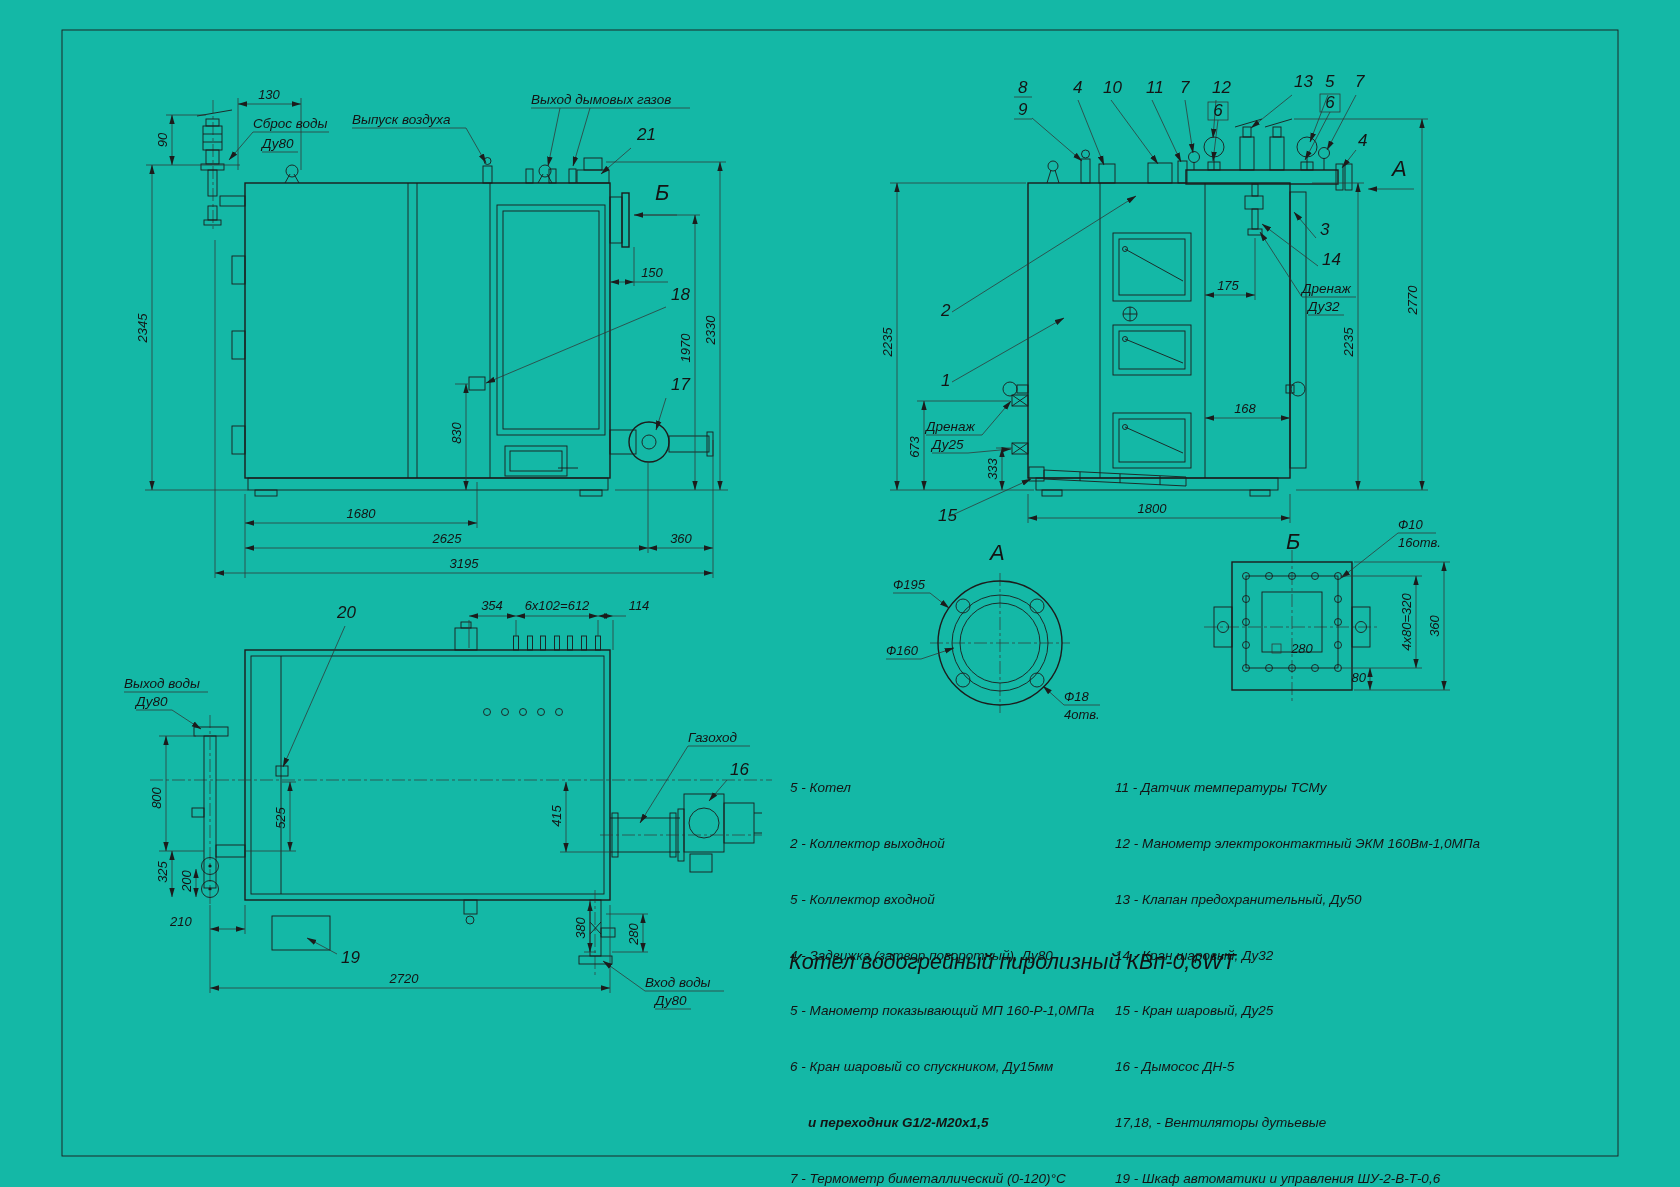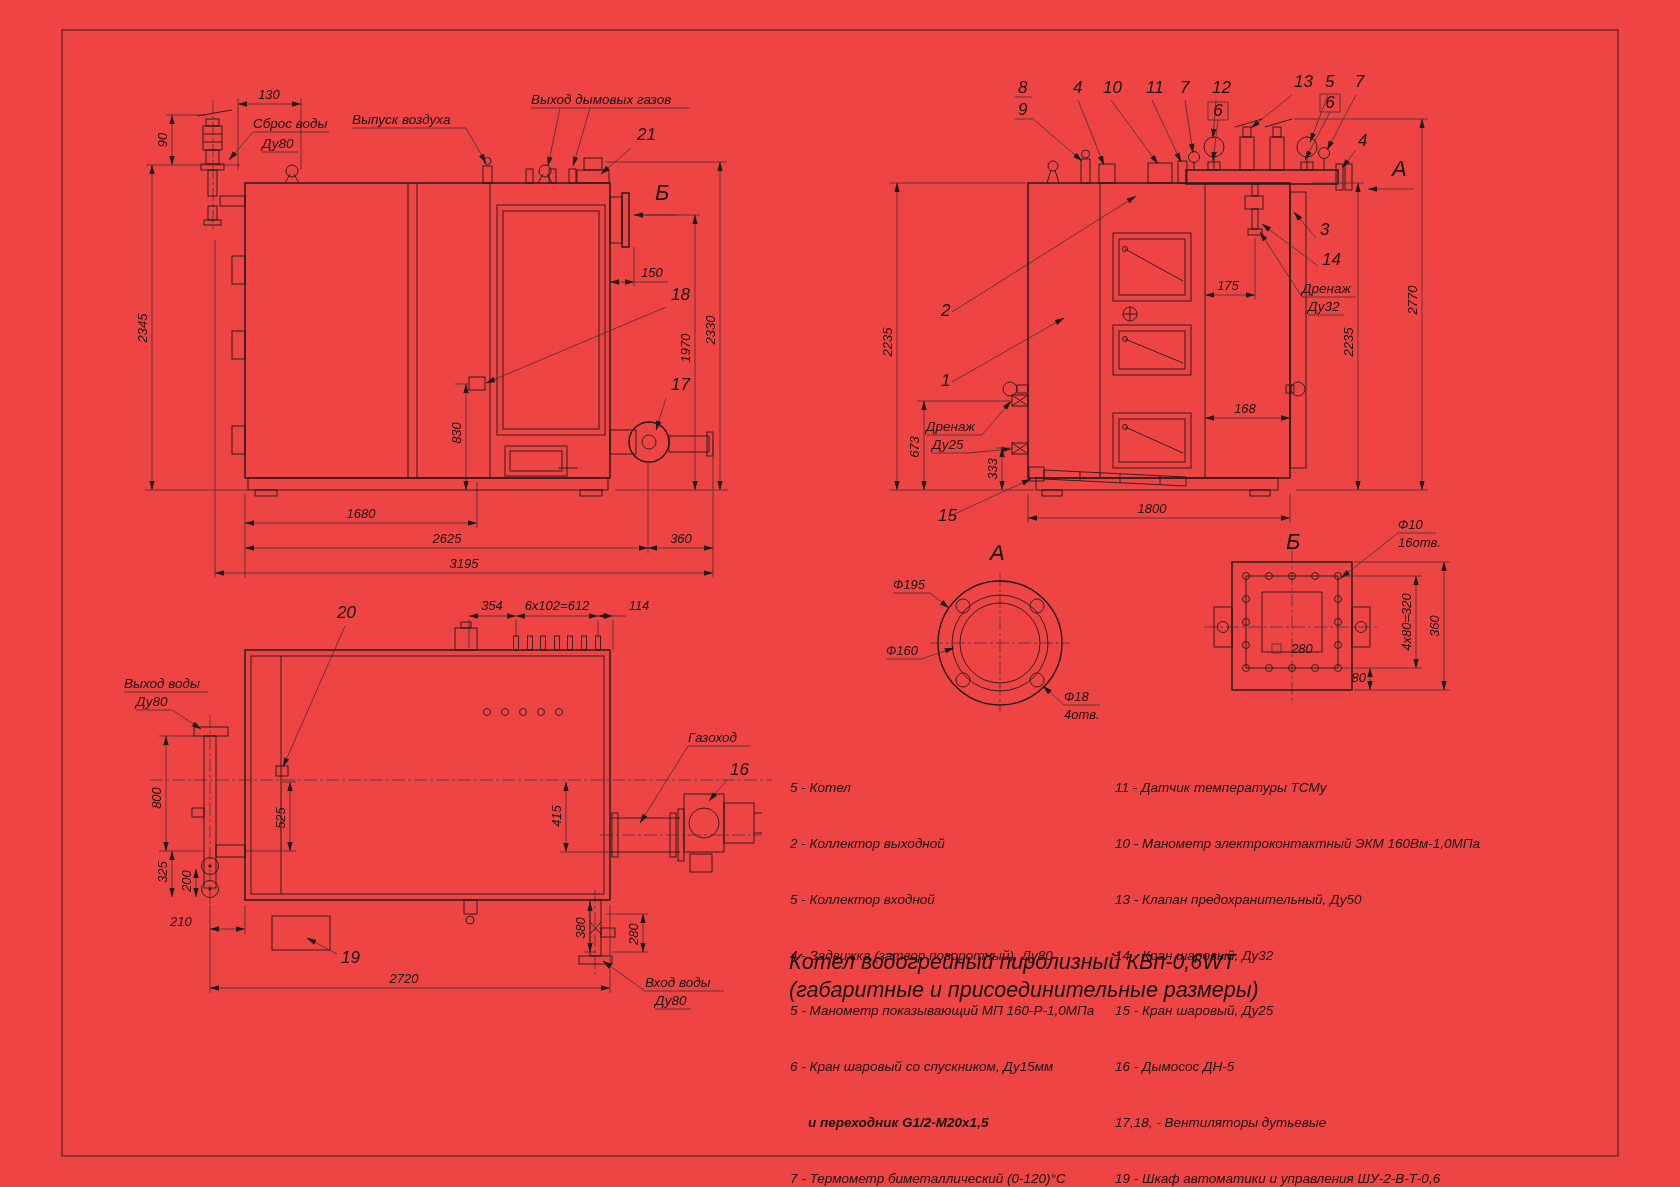--- a/index.html
+++ b/index.html
@@ -1,16 +1,16 @@
 <!DOCTYPE html>
 <html><head>
 <meta charset="utf-8">
 <style>
   html,body{margin:0;padding:0;background:#d9d9d9;}
-  #page{position:relative;width:1680px;height:1187px;background:#ef4444;overflow:hidden;
+  #page{position:relative;width:1680px;height:1187px;background:#14b8a6;overflow:hidden;
         font-family:"Liberation Sans",sans-serif;}
   svg{position:absolute;left:0;top:0;}
   text{font-family:"Liberation Sans",sans-serif;font-style:italic;fill:#141414;}
   .td{font-size:13px;}
   .tl{font-size:13.5px;}
   .tc{font-size:17px;}
   .tv{font-size:22px;}
   .mid{text-anchor:middle;}
   .end{text-anchor:end;}
   .s1{fill:none;stroke:#1c1c1c;stroke-width:1.4;}
@@ -588,28 +588,27 @@
   <div>5 - Манометр показывающий МП 160-Р-1,0МПа</div>
   <div>6 - Кран шаровый со спускником, Ду15мм</div>
   <div class="indent">и переходник G1/2-М20х1,5</div>
   <div>7 - Термометр биметаллический (0-120)°С</div>
   
   
   
 </div>
 <div id="legend-right">
   <div>11 - Датчик температуры ТСМу</div>
-  <div>10 - Манометр электроконтактный ЭКМ 160Вм-1,0МПа</div>
+  <div>12 - Манометр электроконтактный ЭКМ 160Вм-1,0МПа</div>
   <div>13 - Клапан предохранительный, Ду50</div>
   <div>14 - Кран шаровый, Ду32</div>
   <div>15 - Кран шаровый, Ду25</div>
   <div>16 - Дымосос ДН-5</div>
   <div>17,18, - Вентиляторы дутьевые</div>
   <div>19 - Шкаф автоматики и управления ШУ-2-В-Т-0,6</div>
   
   
 </div>
 
 <div id="title-block">
   <div>Котел водогрейный пиролизный КВп-0,6WT</div>
-  <div>(габаритные и присоединительные размеры)</div>
 </div>
 </div>
 
 </body></html>

